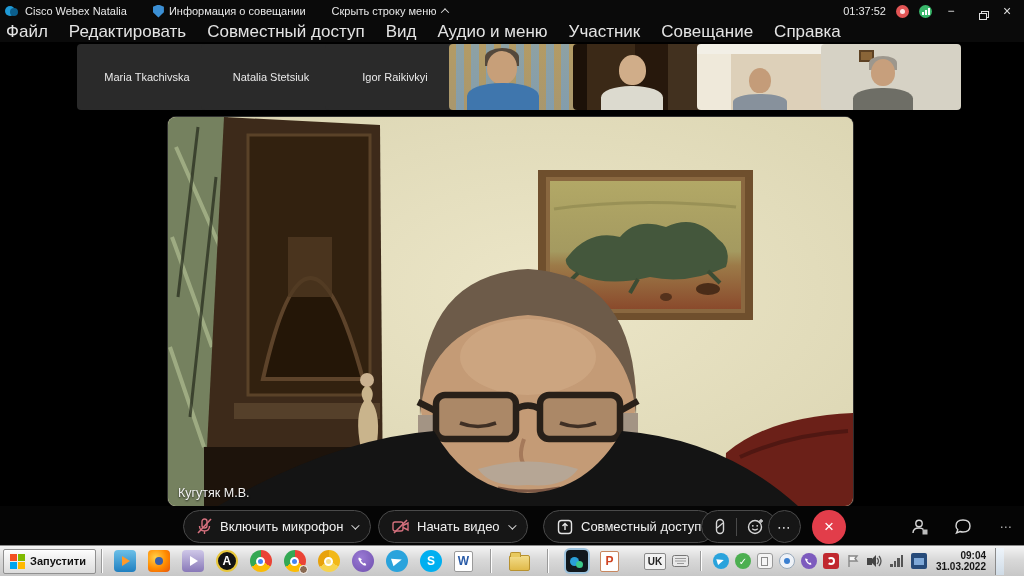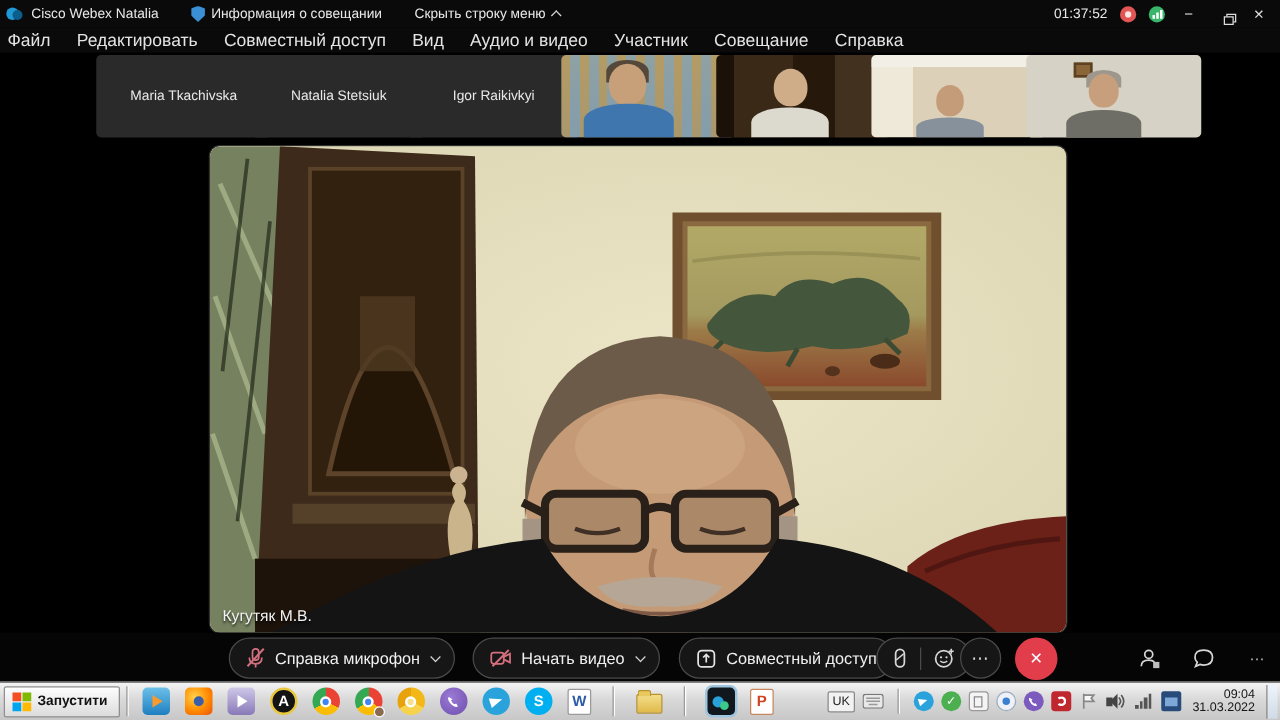--- a/index.html
+++ b/index.html
@@ -26,21 +26,21 @@
   .dot-ind.rec i { width:5px; height:5px; border-radius:50%; background:#fff; opacity:.85; }
   .dot-ind.net { background:#39b66a; display:flex; align-items:flex-end; gap:1px; padding:3px 2.5px; }
   .dot-ind.net b { width:2px; background:#fff; display:block; }
   .winbtn { color:#ddd; font-size:12px; width:18px; text-align:center; cursor:default; }
   .restore { position:relative; width:10px; height:9px; }
   .restore i { position:absolute; border:1px solid #ddd; width:8px; height:7px; }
   .restore .b1 { left:2px; top:0; } .restore .b2 { left:0; top:2px; background:#0a0a0a; }
 
   
   .menubar { position:absolute; left:0; top:22px; width:1024px; height:20px; background:#0a0a0a;
-             display:flex; align-items:center; gap:21px; padding-left:6px; color:#e4e4e4; font-size:14px; }
+             display:flex; align-items:center; gap:21px; padding-left:6px; color:#e4e4e4; font-size:17px; }
   .menu-item { white-space:nowrap; }
 
   
   .thumb { position:absolute; top:44px; width:140px; height:66px; border-radius:4px; overflow:hidden; background:#2a2a2a; }
   .thumb .tname { position:absolute; inset:0; display:flex; align-items:center; justify-content:center;
                   color:#e9e9e9; font-size:11px; }
   .ph { position:absolute; border-radius:50% 50% 46% 46%; }
   .phair { position:absolute; border-radius:50% 50% 0 0; }
   .pb { position:absolute; bottom:0; border-radius:48% 48% 0 0; }
 
@@ -71,21 +71,21 @@
   .startbtn { display:flex; align-items:center; gap:5px; height:25px; margin-left:3px; padding:0 9px 0 6px;
               background:linear-gradient(#fdfdfd,#dcdcdc); border:1px solid #909090; border-radius:2px;
               box-shadow:inset 0 1px 0 #fff; font-size:11px; font-weight:bold; color:#111; }
   .winflag { display:grid; grid-template-columns:7px 7px; grid-template-rows:7px 7px; gap:1px; }
   .winflag i { display:block; }
   .tsep { width:2px; height:24px; margin:0 5px; border-left:1px solid #9a9a9a; border-right:1px solid #fdfdfd; }
   .qicons { display:flex; align-items:center; gap:12px; margin-left:6px; }
   .qi { width:22px; height:22px; border-radius:4px; display:flex; align-items:center; justify-content:center;
         font-size:12px; font-weight:bold; color:#fff; position:relative; }
   .qi.active { box-shadow:0 0 0 2px #9fc4de; background:#11181d; }
-  .tray { margin-left:auto; display:flex; align-items:center; gap:6px; padding-right:2px; }
+  .tray { margin-left:auto; display:flex; align-items:center; gap:6px; padding-right:20px;font-weight:bold; }
   .ti { width:16px; height:16px; border-radius:3px; display:flex; align-items:center; justify-content:center;
         font-size:10px; color:#fff; }
   .lang { width:22px; height:17px; border:1px solid #8a8a8a; background:#f2f2f2; color:#222; font-size:10px;
           display:flex; align-items:center; justify-content:center; border-radius:2px; }
   .clock { text-align:right; font-size:10px; color:#161616; line-height:11px; padding:0 3px; }
   .showdesk { width:9px; height:27px; background:linear-gradient(#eef4fa,#cfdbe6); border-left:1px solid #8a8a8a; }
 
   .playtri { width:0; height:0; border-left:8px solid #fff; border-top:5px solid transparent; border-bottom:5px solid transparent; margin-left:2px; }
   .doc { width:19px; height:21px; background:#fff; border:1px solid #9a9a9a; border-radius:2px;
          display:flex; align-items:center; justify-content:center; font-size:12px; font-weight:bold; }
@@ -132,21 +132,21 @@
       <span class="winbtn"><span class="restore"><i class="b1"></i><i class="b2"></i></span></span>
       <span class="winbtn" style="font-size:14px;">×</span>
     </div>
   </div>
 
   <div class="menubar">
     <span class="menu-item">Файл</span>
     <span class="menu-item">Редактировать</span>
     <span class="menu-item">Совместный доступ</span>
     <span class="menu-item">Вид</span>
-    <span class="menu-item">Аудио и видео</span>
+    <span class="menu-item">Аудио и меню</span>
     <span class="menu-item">Участник</span>
     <span class="menu-item">Совещание</span>
     <span class="menu-item">Справка</span>
   </div>
 
   <div class="thumb" style="left:77px">
     <span class="tname">Maria Tkachivska</span>
   </div>
   <div class="thumb" style="left:201px">
     <span class="tname">Natalia Stetsiuk</span>
@@ -247,21 +247,21 @@
   </div>
 
   <div class="controlbar">
 
     <div class="pillbtn" style="left:183px">
       <svg width="15" height="17" viewBox="0 0 15 17">
         <rect x="5" y="1" width="5" height="9" rx="2.5" stroke="#d4707d" fill="none" stroke-width="1.4"></rect>
         <path d="M2.5,8 Q2.5,13 7.5,13 Q12.5,13 12.5,8 M7.5,13 L7.5,16" stroke="#d4707d" fill="none" stroke-width="1.4"></path>
         <line x1="1" y1="15" x2="14" y2="1" stroke="#d4707d" stroke-width="1.6"></line>
       </svg>
-      <span>Справка микрофон</span>
+      <span>Включить микрофон</span>
       <span class="chev down"></span>
     </div>
 
     <div class="pillbtn" style="left:378px">
       <svg width="17" height="15" viewBox="0 0 17 15">
         <rect x="1" y="3" width="10" height="9" rx="2" stroke="#d4707d" fill="none" stroke-width="1.4"></rect>
         <path d="M11,6.5 L16,4 L16,11 L11,8.5" stroke="#d4707d" fill="none" stroke-width="1.4"></path>
         <line x1="2" y1="14" x2="15" y2="1" stroke="#d4707d" stroke-width="1.6"></line>
       </svg>
       <span>Начать видео</span>

